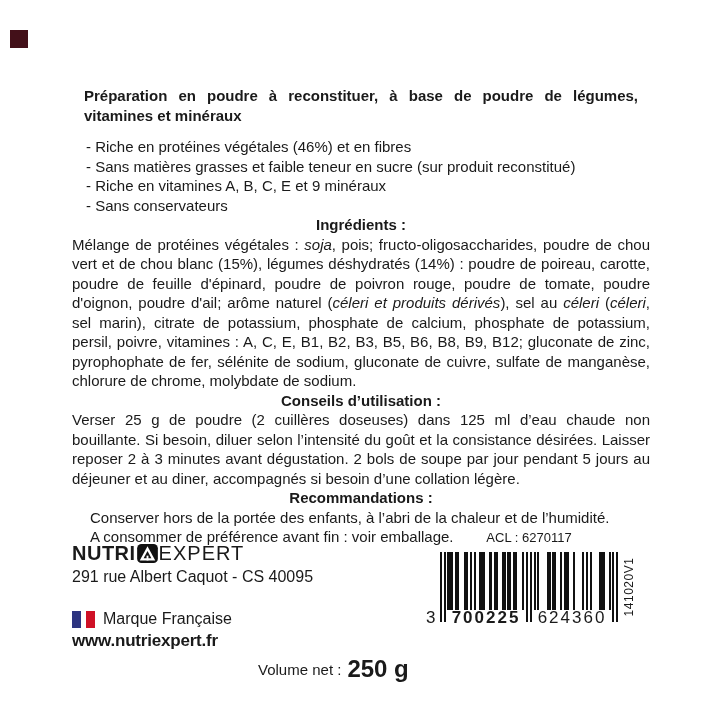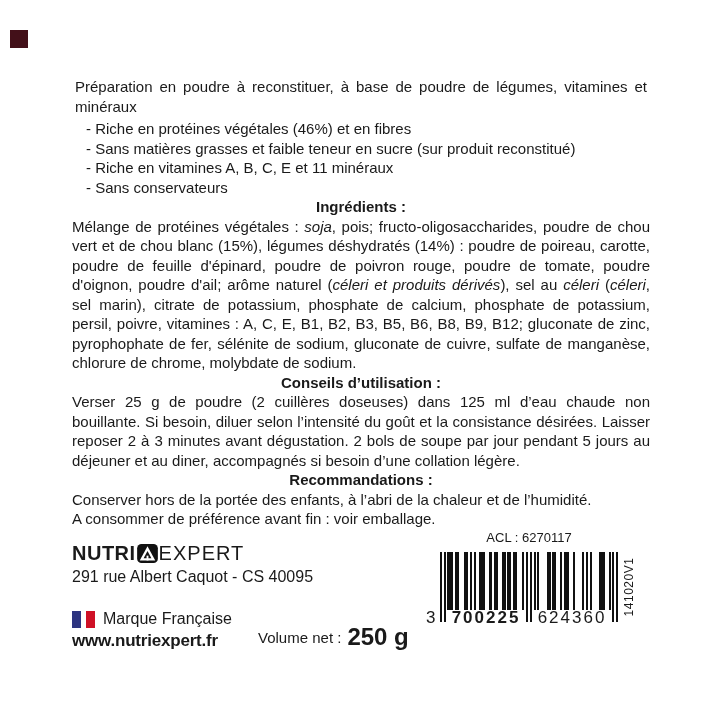--- a/index.html
+++ b/index.html
@@ -5,43 +5,43 @@
   html,body{margin:0;padding:0;}
   body{
     width:720px;height:720px;position:relative;background:#ffffff;overflow:hidden;
     font-family:"Liberation Sans",sans-serif;color:#1a1a1a;
   }
   .corner-mark{position:absolute;left:10px;top:30px;width:18px;height:18px;}
   .content{
     position:absolute;left:72px;top:74px;width:578px;
     font-size:15px;line-height:19.5px;text-align:justify;
   }
-  .title{font-weight:normal;margin:3px;}
+  .title{font-weight:bold;margin:12px;}
   .bullets{text-align:left;padding-left:14px;}
   .bullet-line{white-space:nowrap;}
   .heading{font-weight:bold;text-align:center;margin:0;}
   .para{margin:0;}
-  .plain{text-align:left;}
+  .plain{text-align:left;margin-left:18px;}
   
   .footer{position:absolute;left:0;top:528px;width:720px;height:192px;padding-left:36px;}
   .brand-row{position:absolute;left:72px;top:14px;display:flex;align-items:center;height:22px;}
   .brand-left{font-weight:bold;font-size:20px;letter-spacing:.5px;}
   .brand-icon{width:21px;height:19px;margin:0 1px;}
   .brand-right{font-size:20px;letter-spacing:1px;}
   .addr1{position:absolute;left:72px;top:40px;font-size:16px;}
   .addr2{position:absolute;left:72px;top:60px;font-size:16px;}
   .flag-row{position:absolute;left:72px;top:82px;display:flex;align-items:center;font-size:16px;}
   .flag{display:flex;margin-right:8px;}
   .flag .b1{width:9px;height:17px;}
   .flag .gap{width:5px;height:17px;background:#fff;}
   .flag .b2{width:9px;height:17px;}
   .website{position:absolute;left:72px;top:103px;font-weight:bold;font-size:17px;letter-spacing:-.2px;}
   .volume-row{position:absolute;left:258px;top:97px;display:flex;align-items:flex-end;}
   .volume-label{font-size:15px;padding-bottom:3px;}
-  .volume-value{font-weight:bold;font-size:24px;margin-left:6px;line-height:24px;}
+  .volume-value{font-weight:bold;font-size:24px;margin-left:6px;line-height:24px;margin-top:32px;}
   
   .barcode-block{position:absolute;left:440px;top:2px;width:200px;height:110px;}
   .acl{position:absolute;left:0;top:0;width:178px;text-align:center;font-size:13px;}
   .bars{position:absolute;left:0;top:22px;width:178px;height:70px;}
   .bc-digits{position:absolute;left:0;top:78px;width:178px;height:20px;font-size:17px;letter-spacing:2px;}
   .bc-d1{position:absolute;left:-14px;top:0;}
   .bc-d2{position:absolute;left:10px;top:0;width:72px;text-align:center;font-weight:bold;}
   .bc-d3{position:absolute;left:96px;top:0;width:72px;text-align:center;}
   .side-code{
     position:absolute;left:182px;top:92px;width:70px;height:16px;
@@ -52,21 +52,21 @@
 </head>
 <body>
 
 <div class="corner-mark" style="background: rgb(67, 16, 25);"></div>
 
 <div class="content">
   <p class="title">Préparation en poudre à reconstituer, à base de poudre de légumes, vitamines et minéraux</p>
   <div class="bullets">
     <div class="bullet-line">- Riche en protéines végétales (46%) et en fibres</div>
     <div class="bullet-line">- Sans matières grasses et faible teneur en sucre (sur produit reconstitué)</div>
-    <div class="bullet-line">- Riche en vitamines A, B, C, E et 11 minéraux</div>
+    <div class="bullet-line">- Riche en vitamines A, B, C, E et 9 minéraux</div>
     <div class="bullet-line">- Sans conservateurs</div>
   </div>
 
   <p class="heading">Ingrédients :</p>
   <p class="para"><span>Mélange de protéines végétales : </span><span style="font-style: italic;">soja</span><span>, pois; fructo-oligosaccharides, poudre de chou vert et de chou blanc (15%), légumes déshydratés (14%) : poudre de poireau, carotte, poudre de feuille d'épinard, poudre de poivron rouge, poudre de tomate, poudre d'oignon, poudre d'ail; arôme naturel (</span><span style="font-style: italic;">céleri et produits dérivés</span><span>), sel au </span><span style="font-style: italic;">céleri</span><span> (</span><span style="font-style: italic;">céleri</span><span>, sel marin), citrate de potassium, phosphate de calcium, phosphate de potassium, persil, poivre, vitamines : A, C, E, B1, B2, B3, B5, B6, B8, B9, B12; gluconate de zinc, pyrophophate de fer, sélénite de sodium, gluconate de cuivre, sulfate de manganèse, chlorure de chrome, molybdate de sodium.</span></p>
 
   <p class="heading">Conseils d’utilisation :</p>
   <p class="para">Verser 25 g de poudre (2 cuillères doseuses) dans 125 ml d’eau chaude non bouillante. Si besoin, diluer selon l’intensité du goût et la consistance désirées. Laisser reposer 2 à 3 minutes avant dégustation. 2 bols de soupe par jour pendant 5 jours au déjeuner et au diner, accompagnés si besoin d’une collation légère.</p>
 
   <p class="heading">Recommandations :</p>

